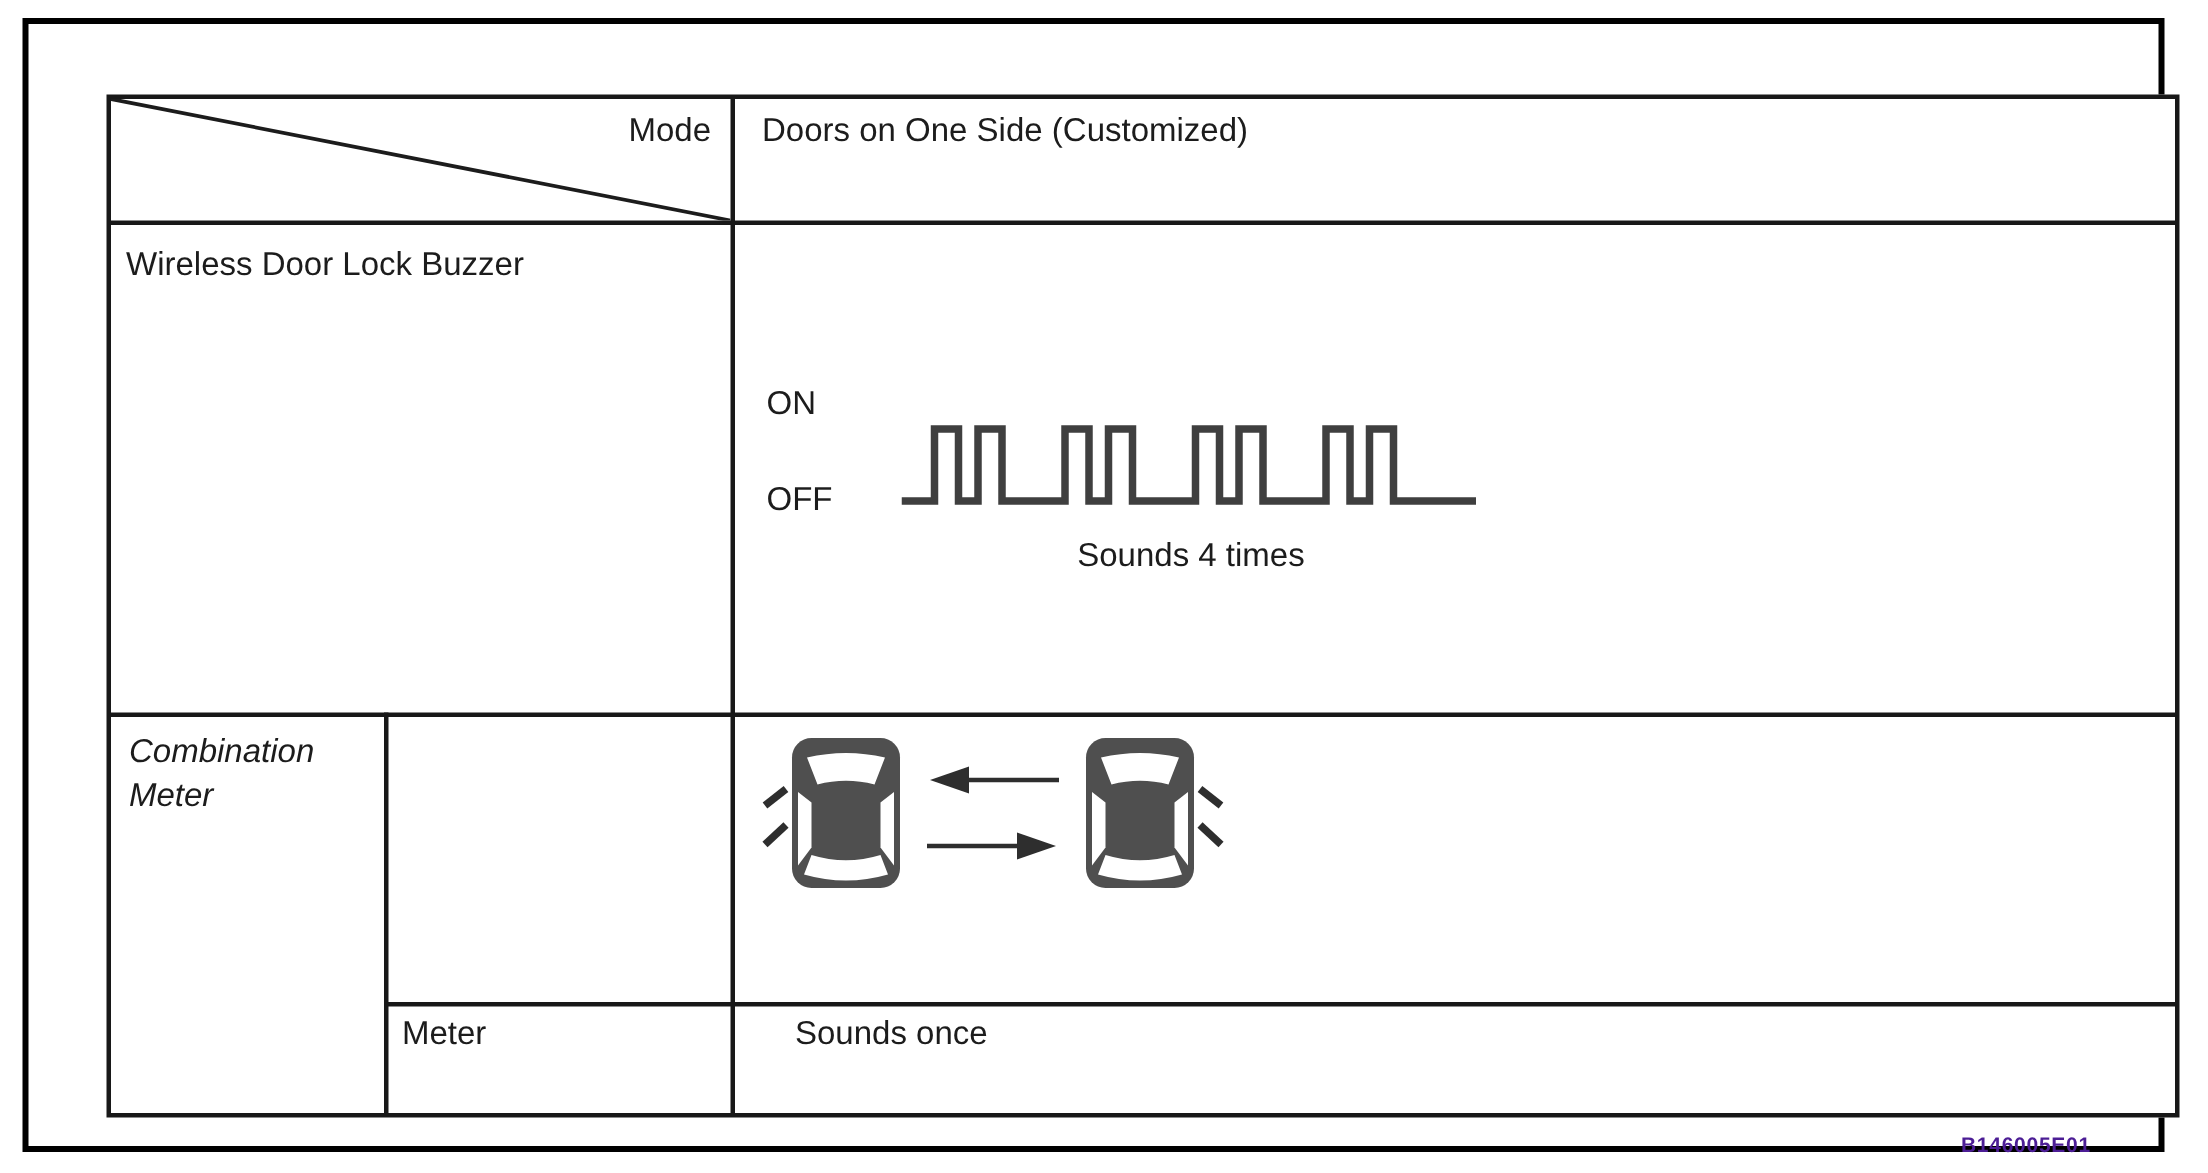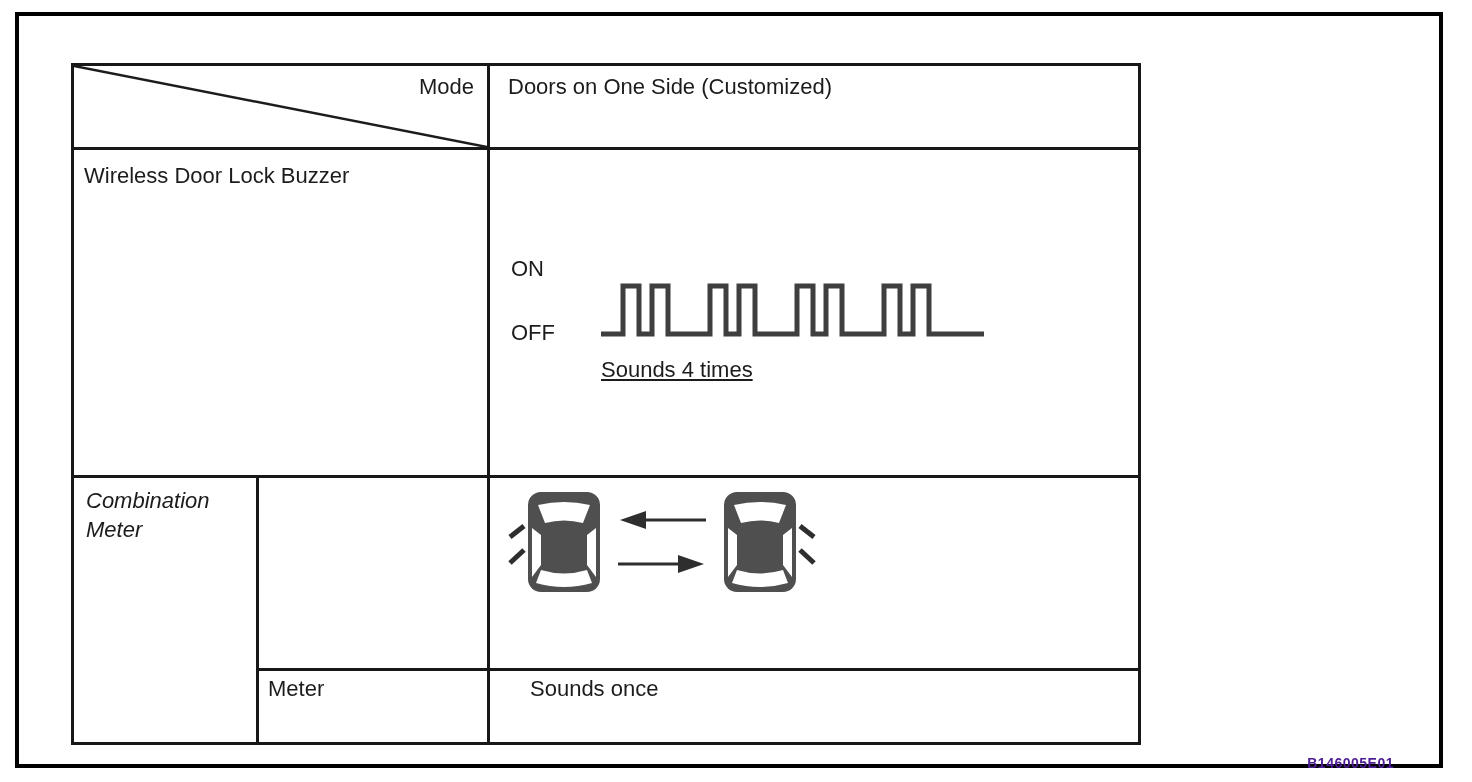--- a/index.html
+++ b/index.html
@@ -5,21 +5,21 @@
   html,body{margin:0;padding:0;background:#ffffff;}
   .page{
     position:relative;width:1472px;height:782px;background:#ffffff;overflow:hidden;
     font-family:"Liberation Sans","DejaVu Sans",sans-serif;color:#1c1c1c;
   }
   .outer-frame{
     position:absolute;left:15px;top:12px;width:1428px;height:756px;
     border:4px solid #000;box-sizing:border-box;background:#fff;
   }
   .table{
-    position:absolute;left:52px;top:47px;width:1070px;height:682px;
+    position:absolute;left:52px;top:47px;width:1382px;height:682px;
     border:3px solid #181818;box-sizing:border-box;background:#fff;
   }
   .line{position:absolute;background:#181818;}
   .hline{height:3px;}
   .vline{width:3px;}
   .txt{position:absolute;font-size:22px;line-height:29px;white-space:nowrap;}
   .wrap{white-space:normal;font-style:italic;}
   .diag-svg{position:absolute;left:0;top:0;}
   .cars-row{position:absolute;display:flex;align-items:flex-start;}
   .fig-code{
@@ -50,21 +50,21 @@
       <div class="txt" style="left:10px;top:95px;">Wireless Door Lock Buzzer</div>
 
       <div class="txt" style="left:434px;top:6px;">Doors on One Side (Customized)</div>
 
       <div class="txt" style="left:437px;top:188px;">ON</div>
       <div class="txt" style="left:437px;top:252px;">OFF</div>
 
       <svg style="position:absolute;left:527px;top:212px;" width="386" height="62" viewBox="0 0 386 62">
         <path d="M0 56 H22 V8 H38 V56 H51 V8 H67 V56 H109 V8 H125 V56 H138 V8 H154 V56 H196 V8 H212 V56 H225 V8 H241 V56 H283 V8 H299 V56 H312 V8 H328 V56 H383" fill="none" stroke="#3f3f3f" stroke-width="5"></path>
       </svg>
-      <div class="txt" style="left:527px;top:289px;width:386px;text-decoration:underline;">Sounds 4 times</div>
+      <div class="txt" style="left:527px;top:289px;width:386px;text-align:center;">Sounds 4 times</div>
 
       <div class="txt wrap" style="left:12px;top:420px;width:165px;">Combination Meter</div>
 
       <div class="cars-row" style="left:434px;top:424px;">
 
         <svg width="100" height="104" viewBox="0 0 100 104">
           <line x1="16" y1="36" x2="2" y2="47" stroke="#2e2e2e" stroke-width="5"></line>
           <line x1="16" y1="60" x2="2" y2="73" stroke="#2e2e2e" stroke-width="5"></line>
           <rect x="20" y="2" width="72" height="100" rx="13" fill="#4f4f4f"></rect>
           <path d="M30 15 Q56 9 82 15 L75 33 Q56 28 37 33 Z" fill="#fff"></path>

